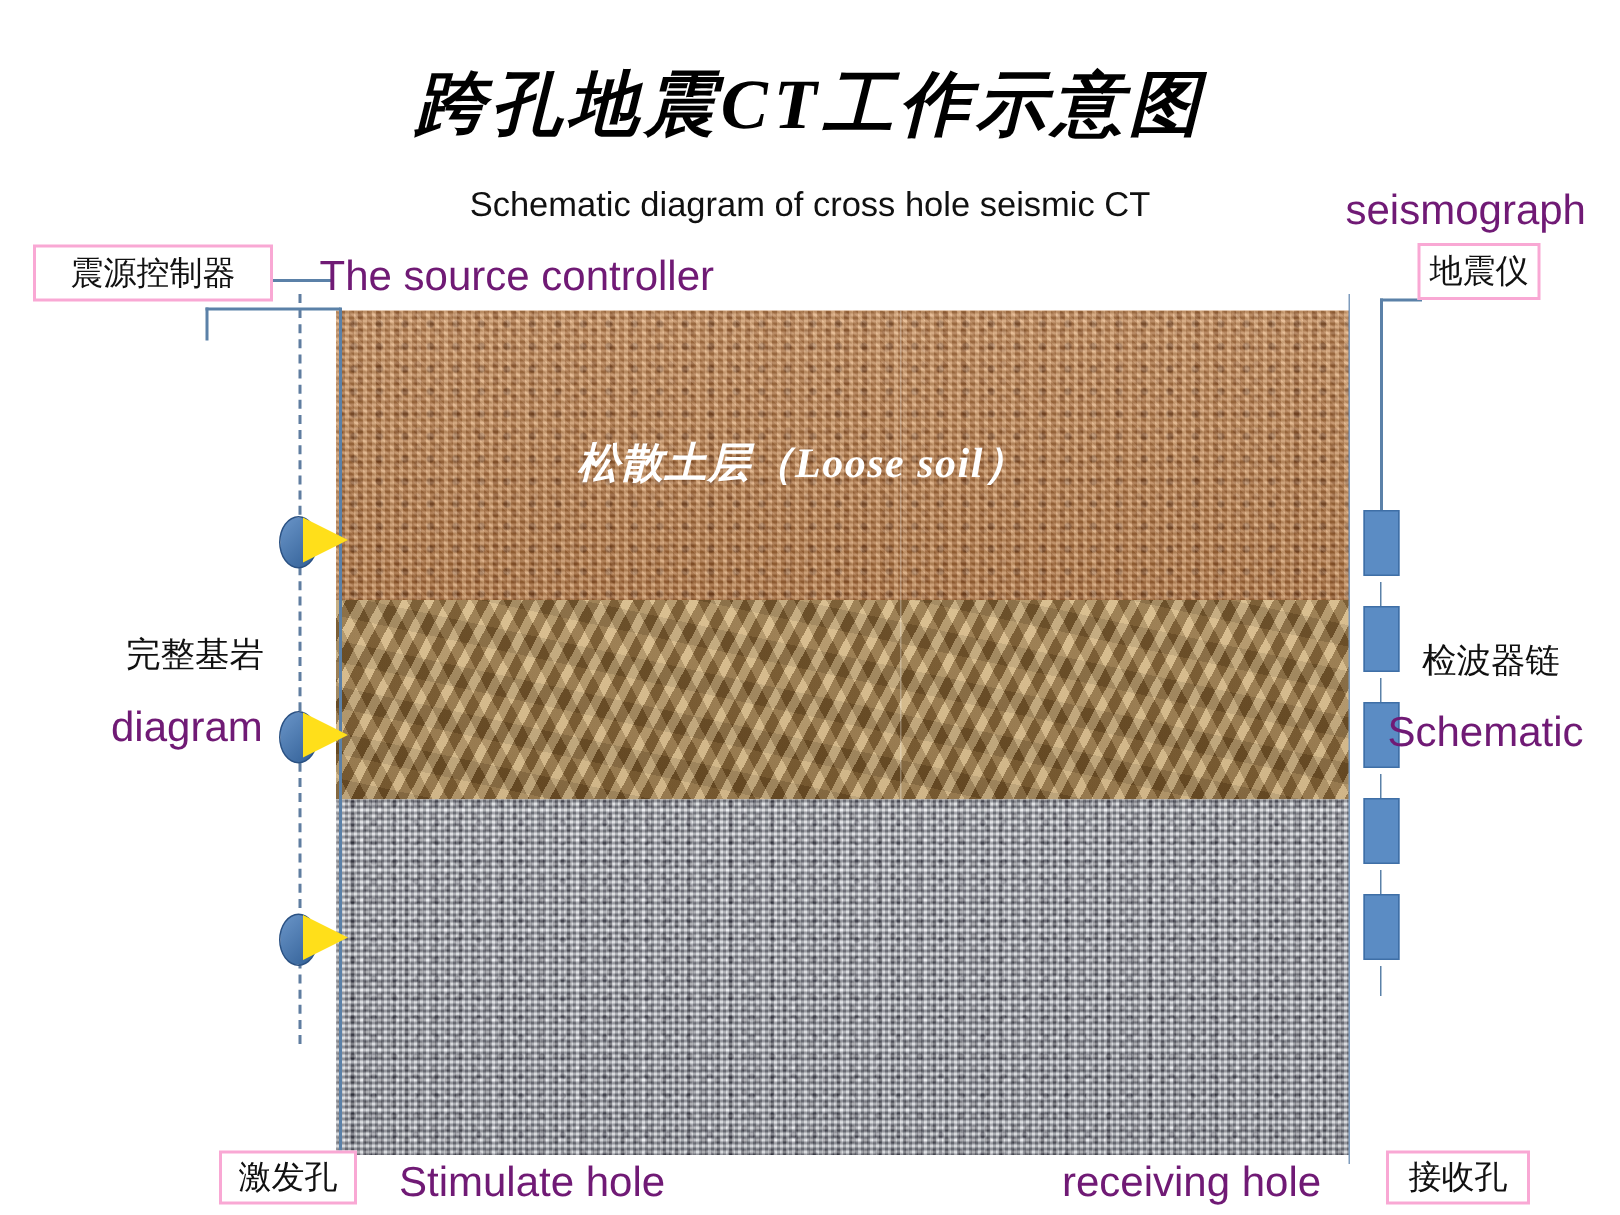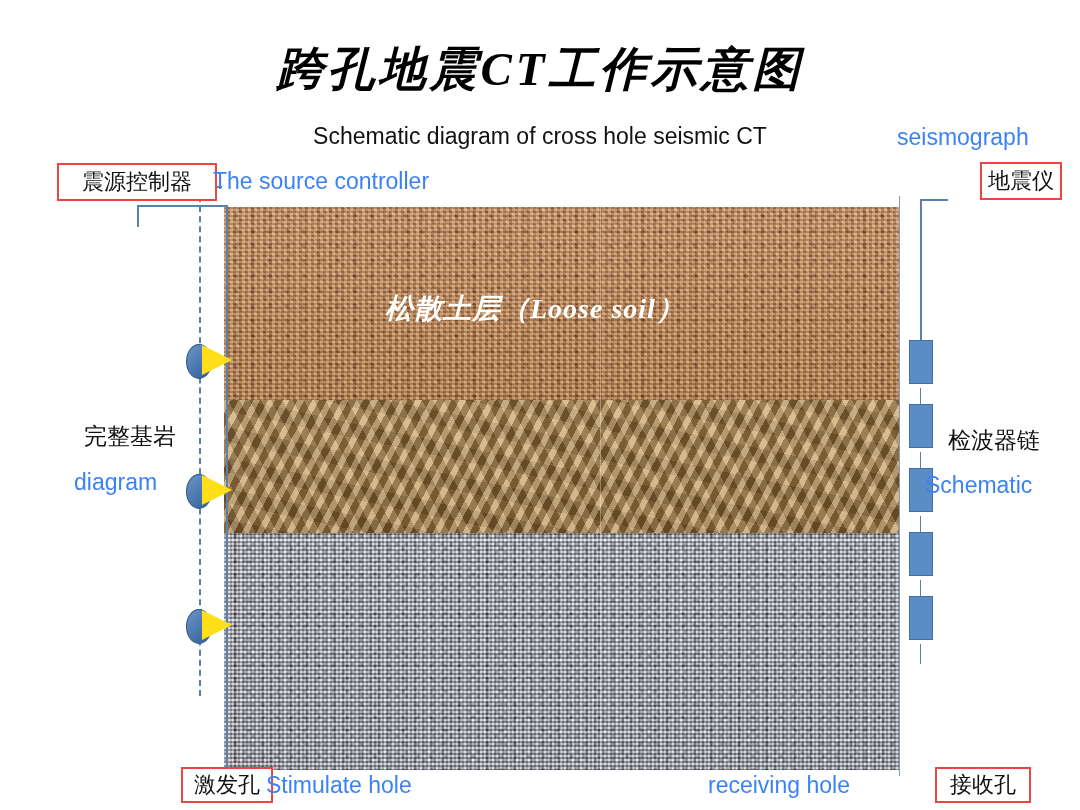--- a/index.html
+++ b/index.html
@@ -16,27 +16,27 @@
     font-size:47px;letter-spacing:4px;color:#000;
     font-style:italic;
   }
   .title-en{
     position:absolute;left:0;top:123px;width:1080px;text-align:center;
     font-size:23px;color:#111;
   }
 
   
   .boxlabel{
-    position:absolute;border:2px solid #ef4444;background:#fff;
+    position:absolute;border:2px solid #f9a8d4;background:#fff;
     font-family:"Liberation Serif",serif;font-size:22px;color:#111;
     display:flex;align-items:center;justify-content:center;
-    padding:3px 9px;box-sizing:border-box;white-space:nowrap;margin-left:35px;
+    padding:3px 9px;box-sizing:border-box;white-space:nowrap;
   }
   .plain{
-    position:absolute;font-size:23px;color:#3b82f6;white-space:nowrap;
+    position:absolute;font-size:28px;color:#701a75;white-space:nowrap;
   }
   .plain-cn{
     position:absolute;font-family:"Liberation Serif",serif;
     font-size:23px;color:#111;white-space:nowrap;
   }
 
   
   .block{position:absolute;left:224px;top:207px;width:676px;height:563px;overflow:hidden;}
   .layer{position:absolute;left:0;width:676px;overflow:hidden;}
 
@@ -190,15 +190,15 @@
   <div class="plain-cn" style="left:84px;top:421px;">完整基岩</div>
   <div class="plain" style="left:74px;top:469px;">diagram</div>
 
   <div class="plain-cn" style="left:948px;top:425px;">检波器链</div>
   <div class="plain" style="left:925px;top:472px;">Schematic</div>
 
   <div class="boxlabel" style="left:146px;top:767px;width:92px;height:36px;">激发孔</div>
   <div class="plain" style="left:266px;top:772px;">Stimulate hole</div>
 
   <div class="plain" style="left:708px;top:772px;">receiving hole</div>
-  <div class="boxlabel" style="left:900px;top:767px;width:96px;height:36px;">接收孔</div>
+  <div class="boxlabel" style="left:924px;top:767px;width:96px;height:36px;">接收孔</div>
 
 </div>
 
 </body></html>

